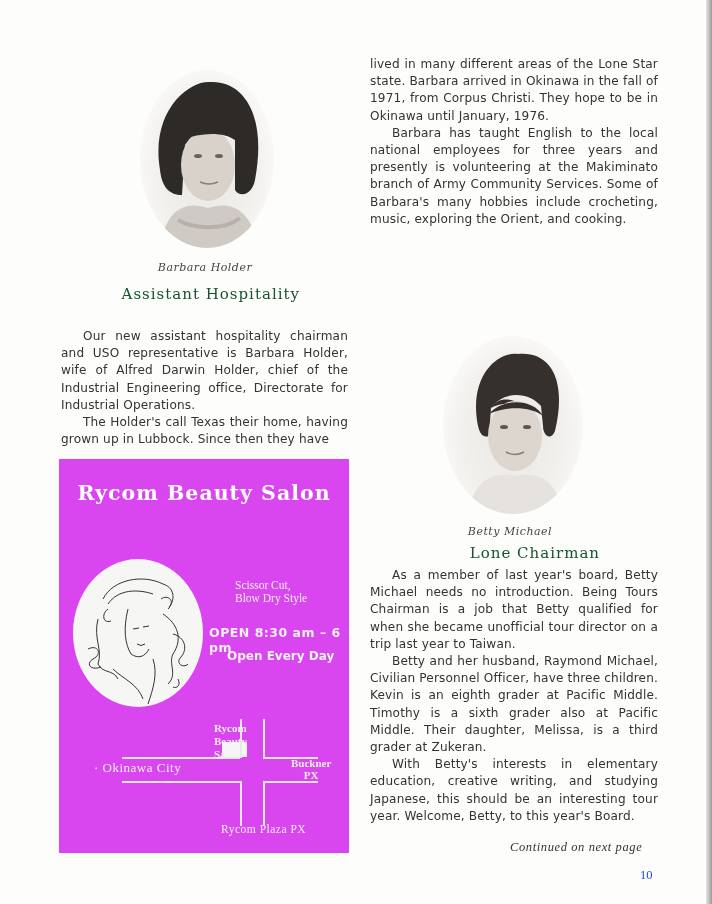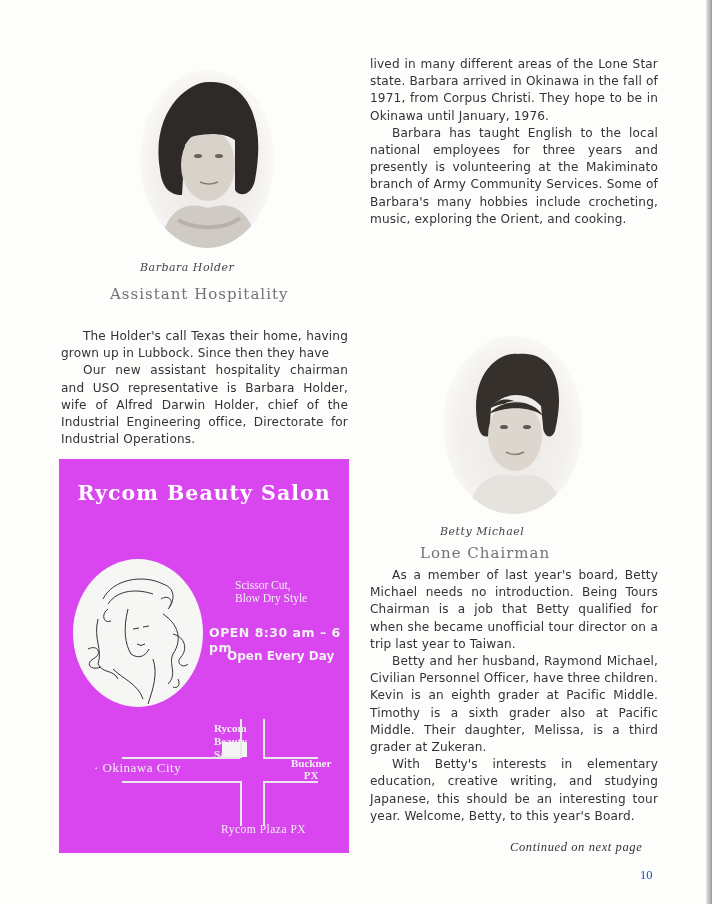--- a/index.html
+++ b/index.html
@@ -24,25 +24,25 @@
 
     .portrait {
       position: absolute; border-radius: 50%;
       background: radial-gradient(ellipse at 50% 55%, #e9e6e2 0%, #f3f1ee 55%, #fbfaf9 75%, #fdfdfc 100%);
       overflow: hidden;
     }
     .portrait svg { width: 100%; height: 100%; display: block; }
 
     .sig {
       position: absolute; font-family: "DejaVu Serif", serif; font-style: italic;
-      font-size: 11px; color: #444; text-align: left; letter-spacing: 0.5px;
+      font-size: 11px; color: #444; text-align: center; letter-spacing: 0.5px;
     }
     .title-gothic {
       position: absolute; font-family: "DejaVu Serif", serif;
-      font-size: 15px; color: #737373; text-align: left; letter-spacing: 1px;
+      font-size: 15px; color: #14532d; text-align: right; letter-spacing: 1px;
     }
 
     
     .ad {
       position: absolute; left: 59px; top: 459px; width: 290px; height: 394px;
       background: #d946ef; color: #f4f4f4;
       font-family: "Liberation Serif", serif;
     }
     .ad-title {
       position: absolute; left: 0; top: 22px; width: 100%; text-align: center;
@@ -90,22 +90,22 @@
     <ellipse cx="79" cy="86" rx="4" ry="2" fill="#6a625b"></ellipse>
     <path d="M60 112 Q69 116 78 112" stroke="#8a7d72" stroke-width="1.5" fill="none"></path>
     <path d="M20 178 C25 140, 45 130, 68 138 C92 130, 112 140, 118 178 Z" fill="#cfcac4"></path>
     <path d="M38 150 C55 160, 85 160, 100 148" stroke="#b8b1aa" stroke-width="4" fill="none"></path>
   </svg>
 </div>
 <div class="sig" style="left:140px; top:261px; width:130px;">Barbara Holder</div>
 <div class="title-gothic" style="left:110px; top:285px; width:190px;">Assistant Hospitality</div>
 
 <div class="col body-text" style="left:61px; top:328px; width:287px;">
+  <p>Our new assistant hospitality chairman and USO representative is Barbara Holder, wife of Alfred Darwin Holder, chief of the Industrial Engineering office, Directorate for Industrial Operations.</p>
   <p>The Holder's call Texas their home, having grown up in Lubbock.  Since then they have</p>
-  <p>Our new assistant hospitality chairman and USO representative is Barbara Holder, wife of Alfred Darwin Holder, chief of the Industrial Engineering office, Directorate for Industrial Operations.</p>
 </div>
 
 <div class="ad">
   <div class="ad-title">Rycom Beauty Salon</div>
   <div style="position:absolute; left:14px; top:100px; width:130px; height:148px; border-radius:50%; background:#f6f6f4; overflow:hidden;">
     <svg viewBox="0 0 130 148" width="130" height="148">
       <g fill="none" stroke="#333" stroke-width="1">
         <path d="M30 40 C40 20, 70 15, 90 25 C105 30, 100 45, 95 50"></path>
         <path d="M35 45 C45 30, 65 30, 80 35"></path>
         <path d="M25 60 C20 80, 30 90, 25 105 C30 115, 40 110, 45 120"></path>

